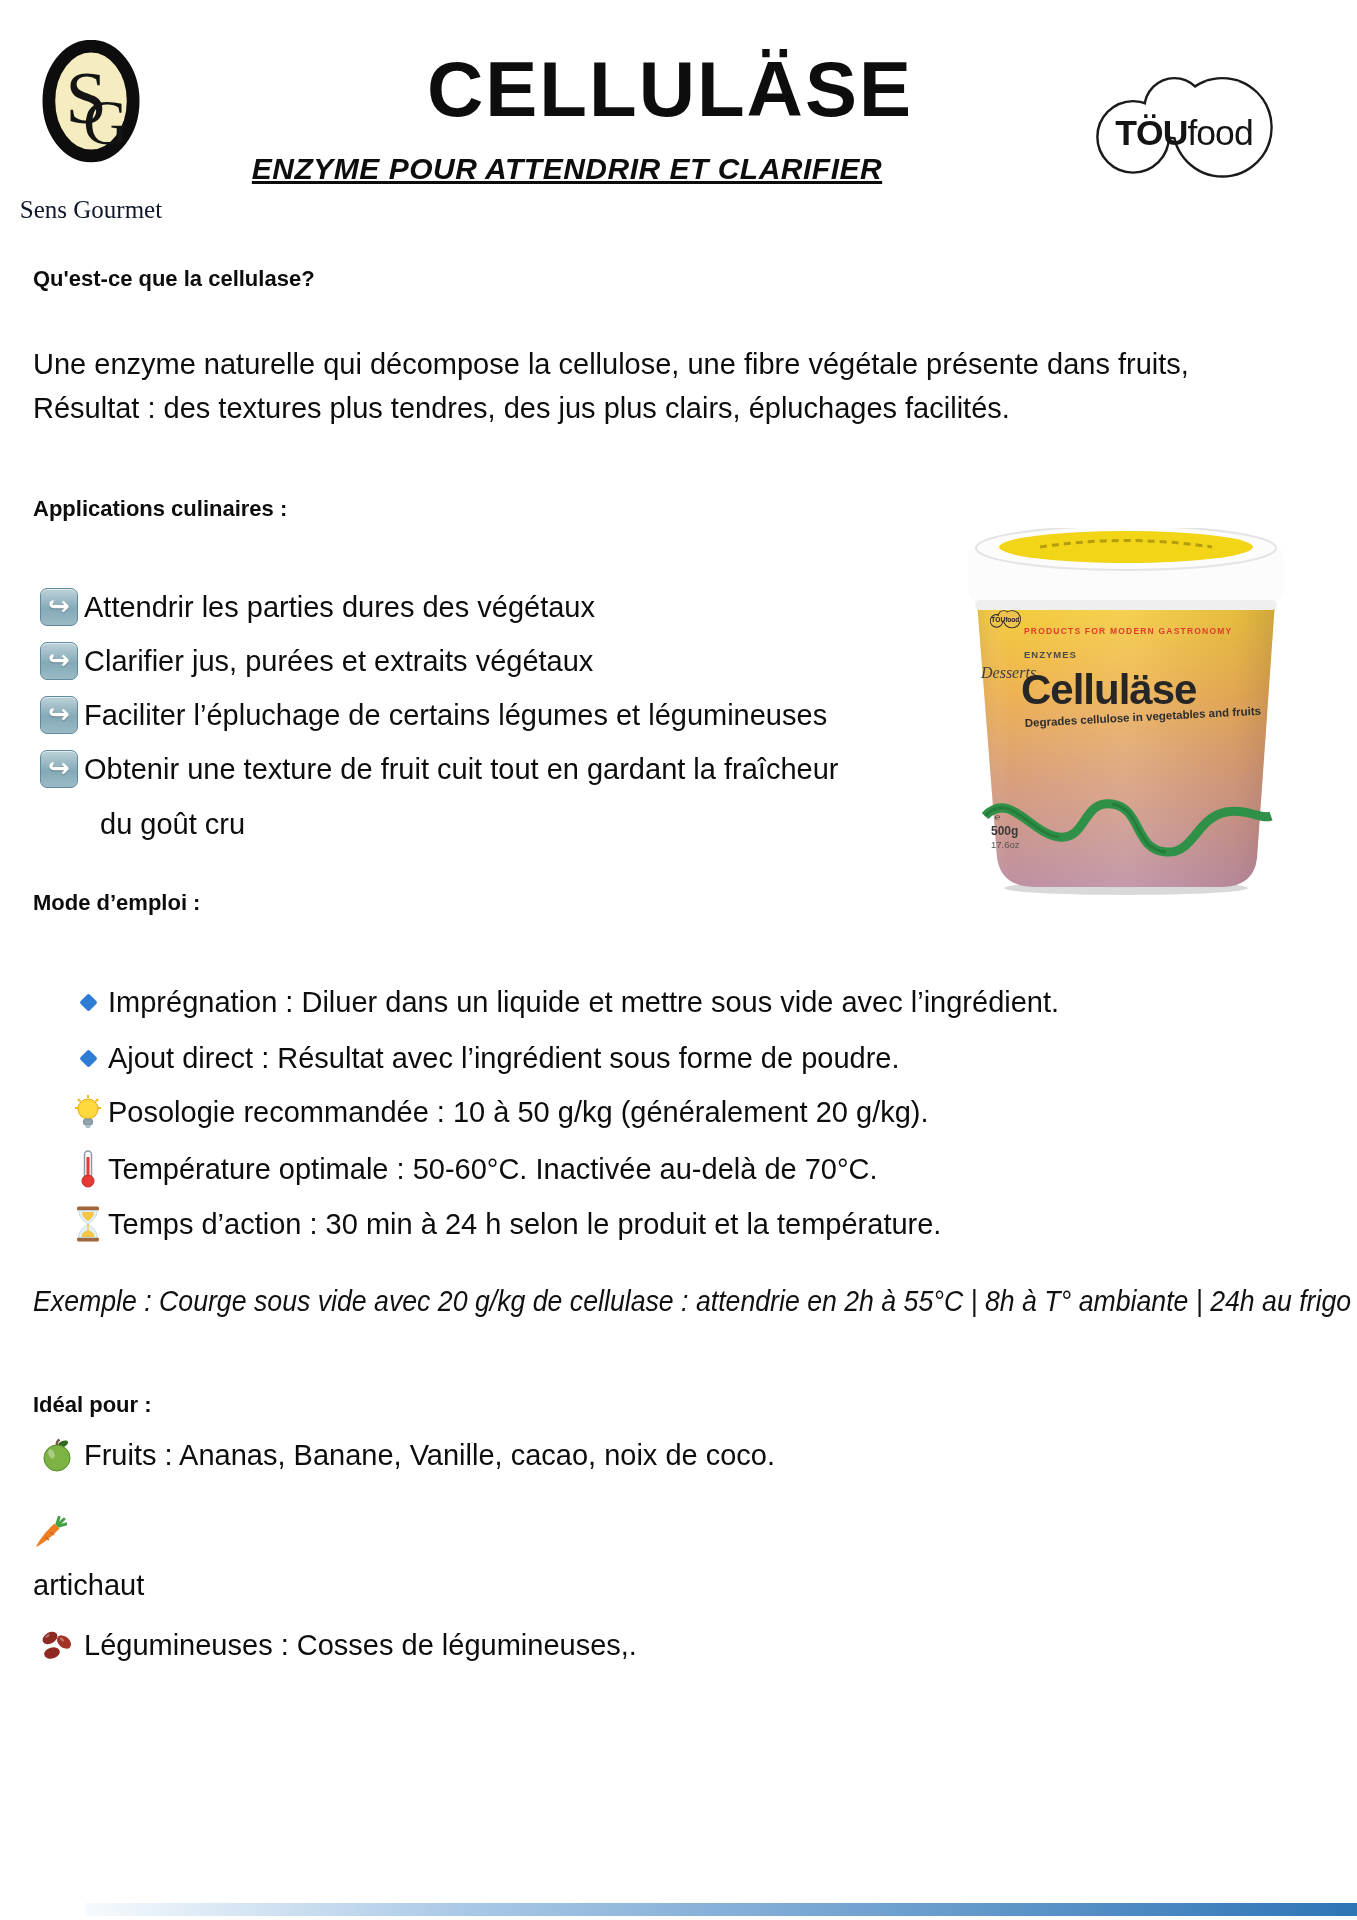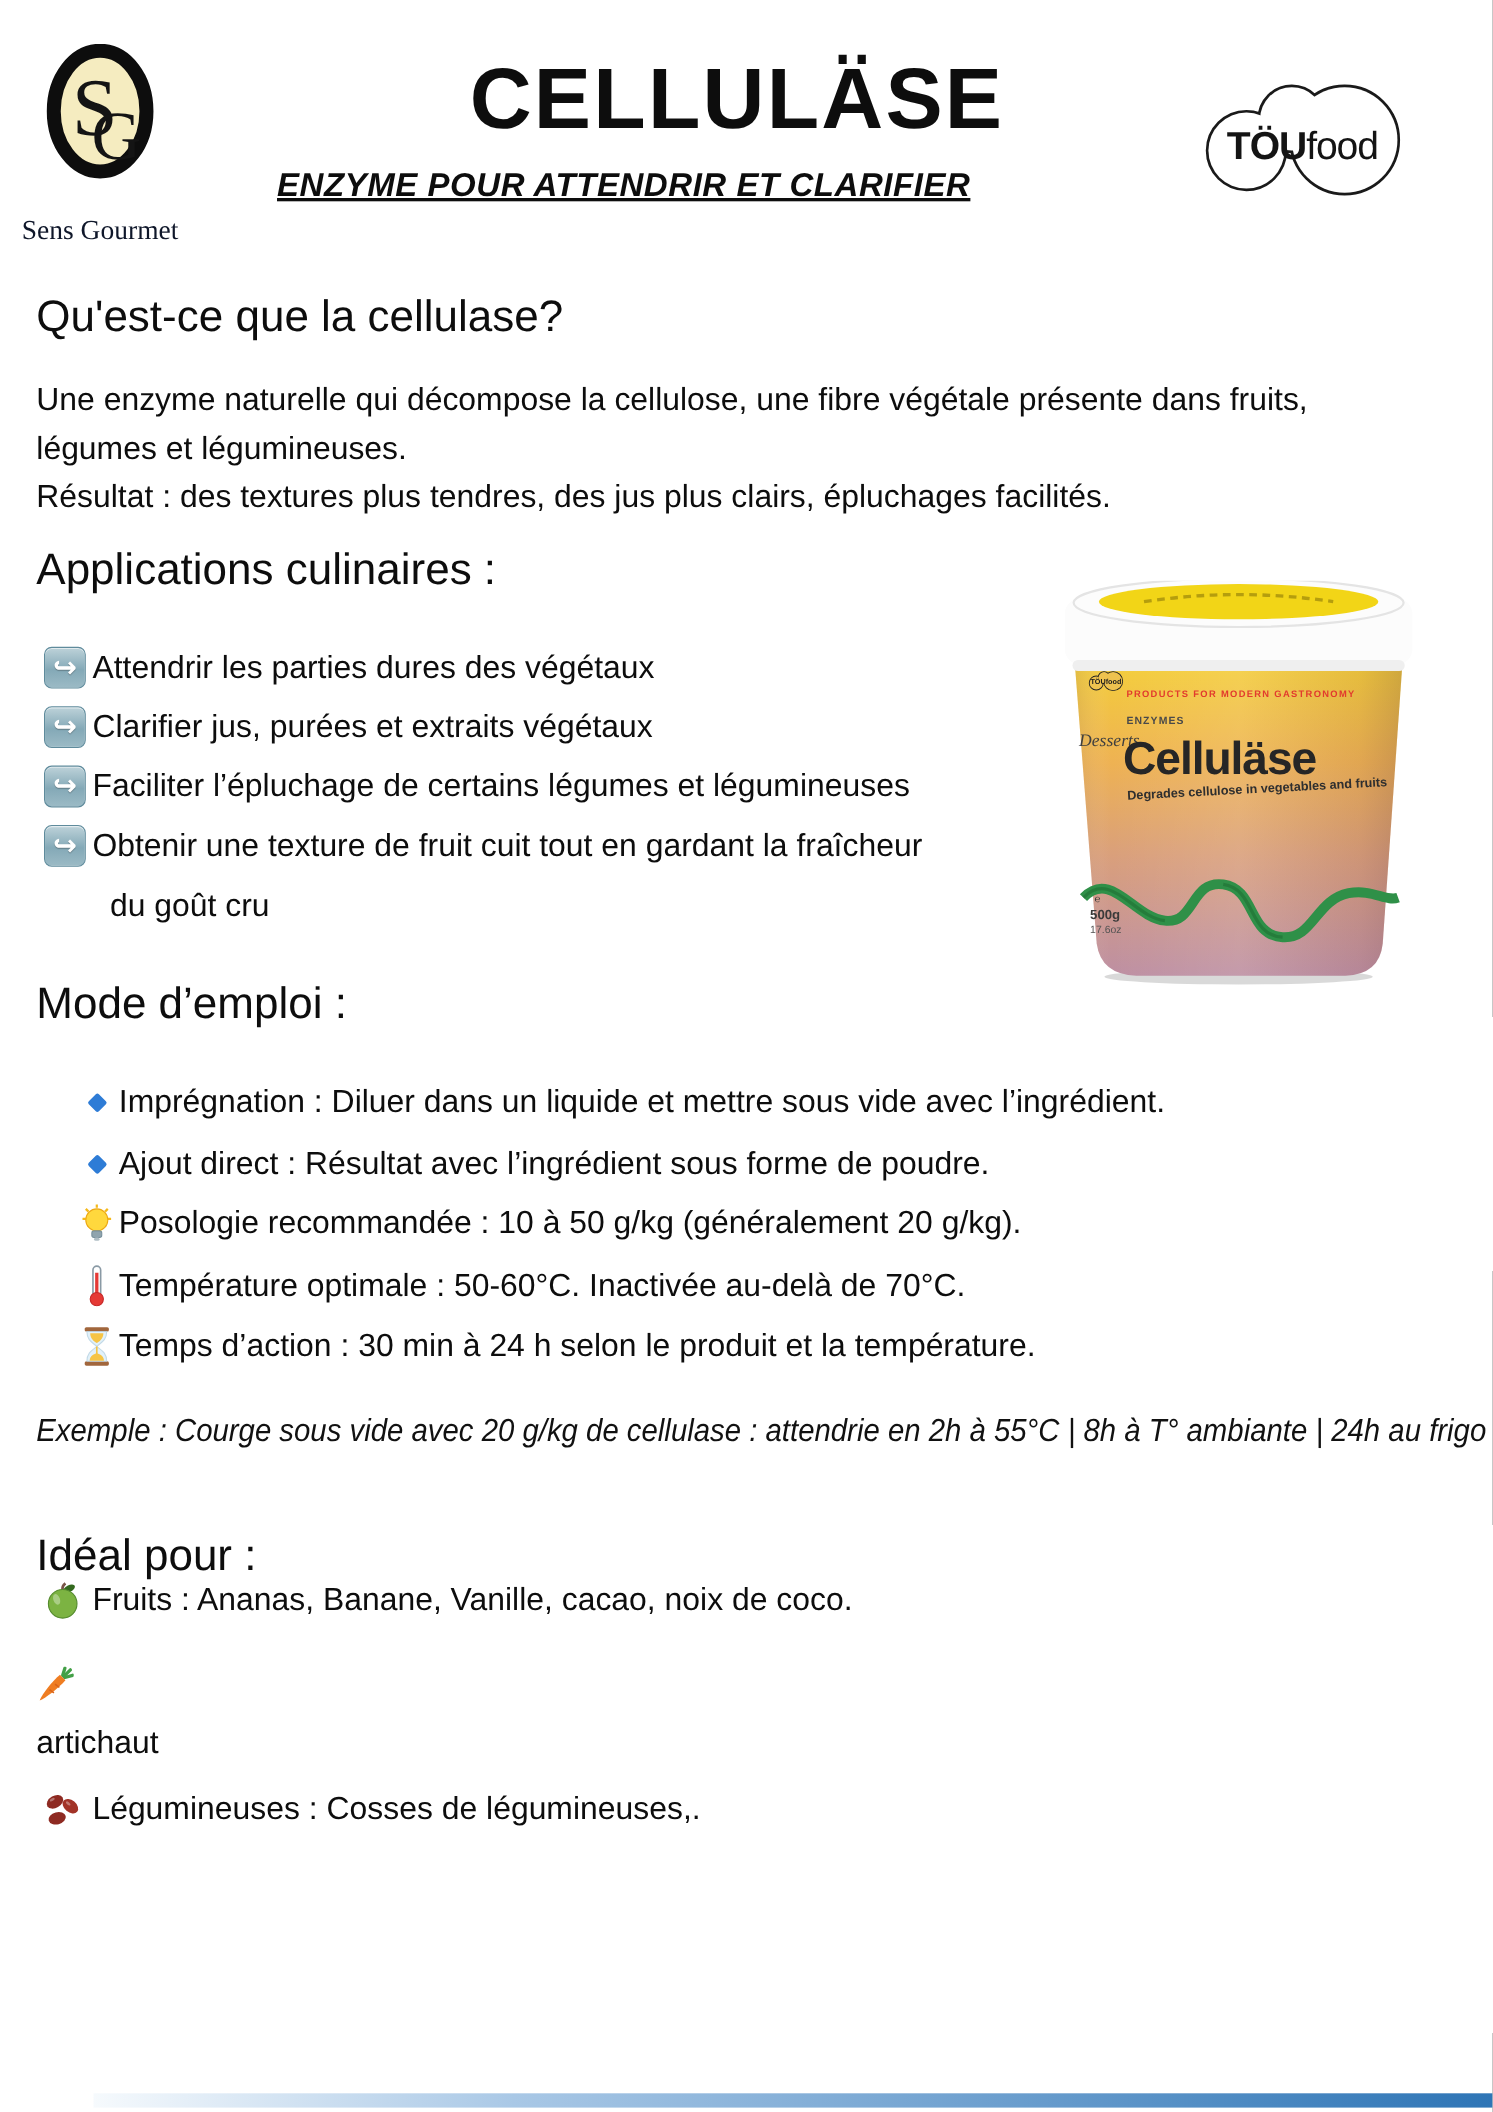--- a/index.html
+++ b/index.html
@@ -10,21 +10,21 @@
   }
   .abs{position:absolute;}
   
   #doc-title{left:170px;top:44px;width:1000px;text-align:center;
     font-size:78px;font-weight:bold;letter-spacing:2px;}
   #doc-subtitle{left:67px;top:152px;width:1000px;text-align:center;
     font-size:30px;font-weight:bold;font-style:italic;letter-spacing:.5px;text-decoration:underline;}
   #sg-caption{left:10px;top:196px;width:162px;text-align:center;
     font-family:"Liberation Serif","DejaVu Serif",serif;font-size:25px;color:#0f172a;}
   
-  .h2{font-size:40px;font-weight:normal;}
+  .h2{font-size:22px;font-weight:bold;}
   .body-txt{font-size:29px;line-height:44px;}
   
   .app-row{display:flex;align-items:center;gap:6px;}
   .hook-icon{width:36px;height:36px;border-radius:7px;flex:0 0 36px;
     background:linear-gradient(180deg,#bdd2d9 0%,#84a9b7 55%,#9bbac5 100%);
     border:1px solid #5f8b9c;box-shadow:inset 0 1px 0 rgba(255,255,255,.55);
     display:flex;align-items:center;justify-content:center;}
   .hook-icon span{color:#fff;font-size:26px;font-weight:bold;line-height:30px;
     text-shadow:0 1px 1px rgba(0,0,0,.3);margin-top:-2px;}
   .app-text{font-size:29px;white-space:nowrap;}
@@ -74,21 +74,20 @@
         <circle cx="145" cy="68" r="50"></circle>
     </g>
     <text x="105" y="86" text-anchor="middle" font-size="37" fill="#141414" letter-spacing="-1">
       <tspan font-weight="bold">TÖU</tspan><tspan>food</tspan>
     </text>
   </svg>
 
   <div class="abs h2" style="left:33px;top:266px">Qu'est-ce que la cellulase?</div>
   <div class="abs body-txt" style="left:33px;top:342px">
     <div>Une enzyme naturelle qui décompose la cellulose, une fibre végétale présente dans fruits,</div>
-    <div>légumes et légumineuses.</div>
     <div>Résultat : des textures plus tendres, des jus plus clairs, épluchages facilités.</div>
   </div>
 
   <div class="abs h2" style="left:33px;top:496px">Applications culinaires :</div>
 
   <div class="abs app-row" style="left:40px;top:588px">
     <div class="hook-icon">
         <span>↪</span>
       </div>
     <span class="app-text">Attendrir les parties dures des végétaux</span>

